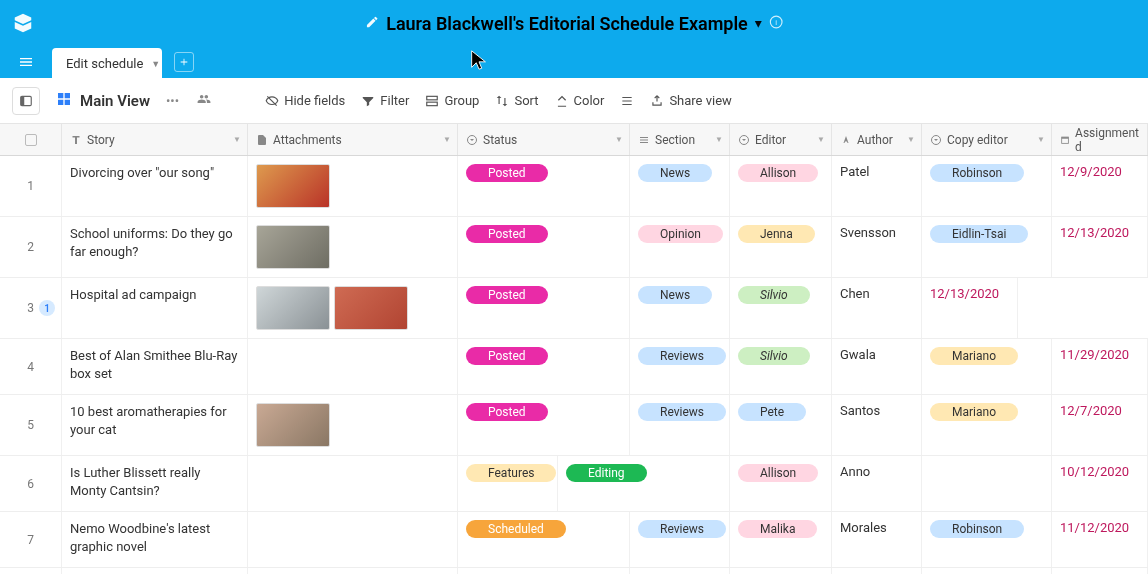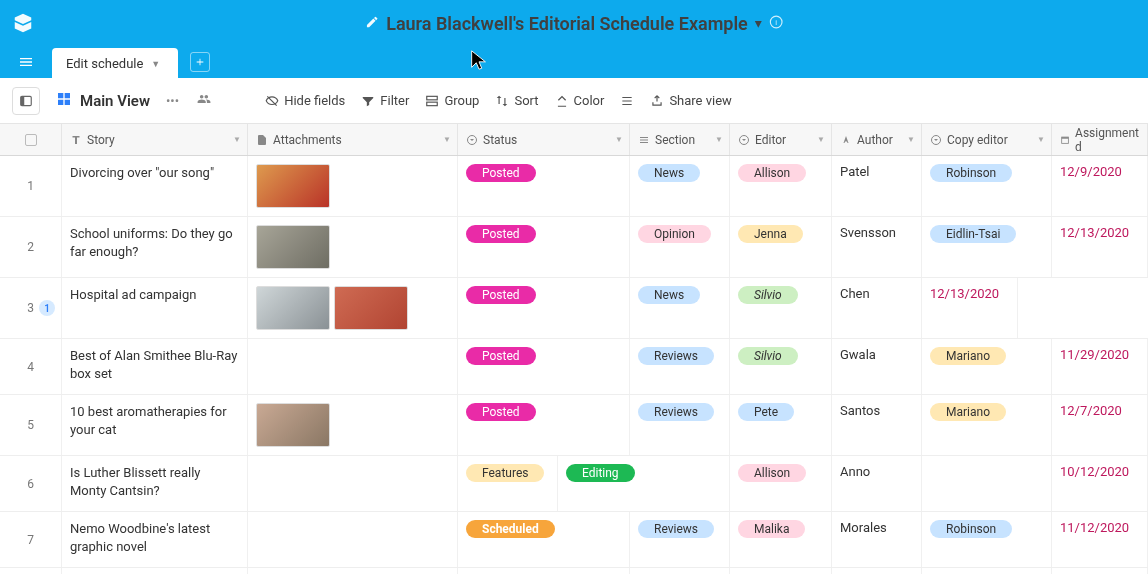--- a/index.html
+++ b/index.html
@@ -1,24 +1,24 @@
 <!DOCTYPE html>
 <html><head>
 <meta charset="utf-8">
 <style>
   * { margin:0; padding:0; box-sizing:border-box; }
   body { font-family:-apple-system,BlinkMacSystemFont,"Segoe UI",Roboto,sans-serif; font-size:13px; color:#333; background:#fff; width:1148px; height:574px; overflow:hidden; position:relative; }
-  .topbar { background:#0daaed; height:46px; display:flex; align-items:center; color:#404040; position:relative; }
+  .topbar { background:#0daaed; height:46px; display:flex; align-items:center; color:#000000; position:relative; }
   .logo { width:46px; display:flex; align-items:center; justify-content:center; }
   .title-wrap { position:absolute; left:50%; transform:translateX(-50%); display:flex; align-items:center; gap:7px; }
   .title { font-size:18px; font-weight:600; }
   .title-icon { font-size:14px; opacity:.95; }
   .secondbar { background:#0daaed; height:32px; display:flex; align-items:flex-end; padding-left:8px; gap:8px; }
   .hamburger { width:36px; height:32px; display:flex; align-items:center; justify-content:center; color:#fff; cursor:pointer; }
-  .tab { background:#fff; color:#333; padding:8px 18px 7px 14px; border-radius:4px 4px 0 0; display:flex; align-items:center; gap:8px; font-size:13px; }
+  .tab { background:#fff; color:#333; padding:8px 2px 7px 14px; border-radius:4px 4px 0 0; display:flex; align-items:center; gap:8px; font-size:13px; }
   .tab .caret { font-size:9px; color:#888; }
   .addtab { width:20px; height:20px; display:flex; align-items:center; justify-content:center; color:#fff; border:1px solid rgba(255,255,255,.5); border-radius:3px; margin-bottom:6px; margin-left:4px; cursor:pointer; font-size:11px; }
   .toolbar { height:46px; border-bottom:1px solid #e5e5e5; display:flex; align-items:center; padding:0 12px; gap:16px; color:#555; }
   .view-btn { width:28px; height:28px; border:1px solid #ddd; border-radius:4px; display:flex; align-items:center; justify-content:center; cursor:pointer; }
   .view-label { display:flex; align-items:center; gap:8px; font-size:15px; font-weight:600; color:#333; }
   .view-label .grid-ic { color:#2d7ff9; }
   .tool { display:flex; align-items:center; gap:5px; cursor:pointer; font-size:13px; color:#444; }
   .tool svg, .tool .ico { width:14px; height:14px; }
   .colrow { display:flex; height:32px; border-bottom:1px solid #d8d8d8; background:#f7f7f7; font-size:12px; color:#555; }
   .colcell { display:flex; align-items:center; padding:0 8px; gap:5px; border-right:1px solid #e5e5e5; position:relative; }
@@ -36,24 +36,24 @@
   .datarow .cell { padding:8px; border-right:1px solid #f0f0f0; display:flex; align-items:flex-start; }
   .datarow .w-idx { justify-content:center; color:#777; font-size:12px; align-items:center; position:relative; }
   .badge-count { position:absolute; right:6px; top:50%; transform:translateY(-50%); background:#d6eaff; color:#2d7ff9; border-radius:8px; width:16px; height:16px; display:flex; align-items:center; justify-content:center; font-size:10px; font-weight:600; }
   .story-txt { line-height:1.35; }
   .thumb { width:74px; height:44px; background:linear-gradient(135deg,#ddd,#ccc); border:1px solid #ddd; border-radius:2px; margin-right:4px; }
   .thumb.r1 { background:linear-gradient(135deg,#de9a4e,#b93328); }
   .thumb.r2 { background:linear-gradient(135deg,#a7a598,#6e6d63); }
   .thumb.r3a { background:linear-gradient(135deg,#cfd6d8,#8a9195); }
   .thumb.r3b { background:linear-gradient(135deg,#cf6b53,#b14432); }
   .thumb.r5 { background:linear-gradient(135deg,#c9a994,#8a7764); }
-  .pill { display:inline-block; padding:2px 16px; border-radius:10px; font-size:12px; color:#fff; }
+  .pill { display:inline-block; padding:2px 22px; border-radius:10px; font-size:12px; color:#fff; }
   .pill-posted { background:#e92ba7; }
   .pill-editing { background:#1db954; }
-  .pill-scheduled { background:#f7a53b;font-weight:bold; }
+  .pill-scheduled { background:#f7a53b; }
   .pill.soft { color:#333; }
   .pill-news { background:#c7e3ff; }
   .pill-opinion { background:#ffd6e2; }
   .pill-reviews { background:#c7e3ff; }
   .pill-features { background:#ffe8b3; }
   .pill-allison { background:#ffd6e2; }
   .pill-jenna { background:#ffe8b3; }
   .pill-silvio { background:#cdefc2;font-style:italic; }
   .pill-pete { background:#c7e3ff; }
   .pill-malika { background:#ffd6e2; }

